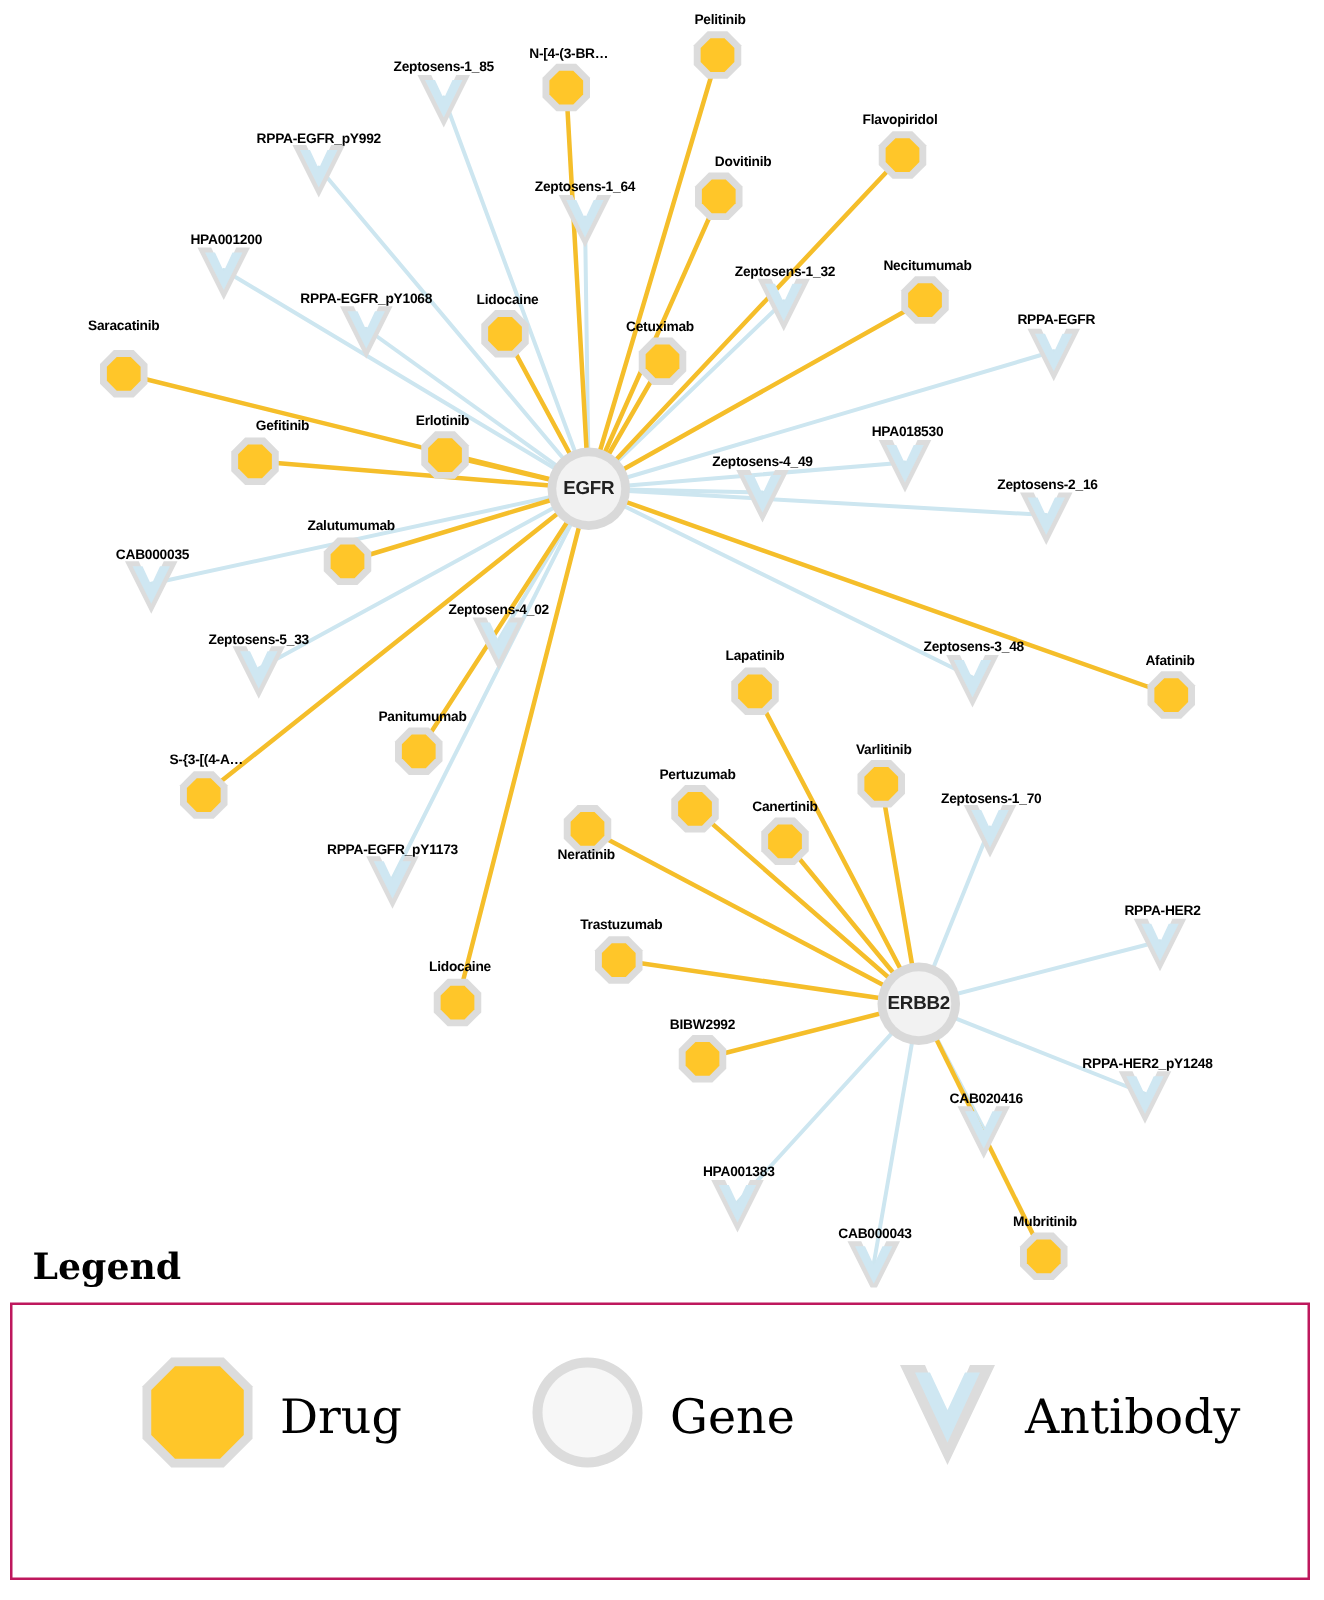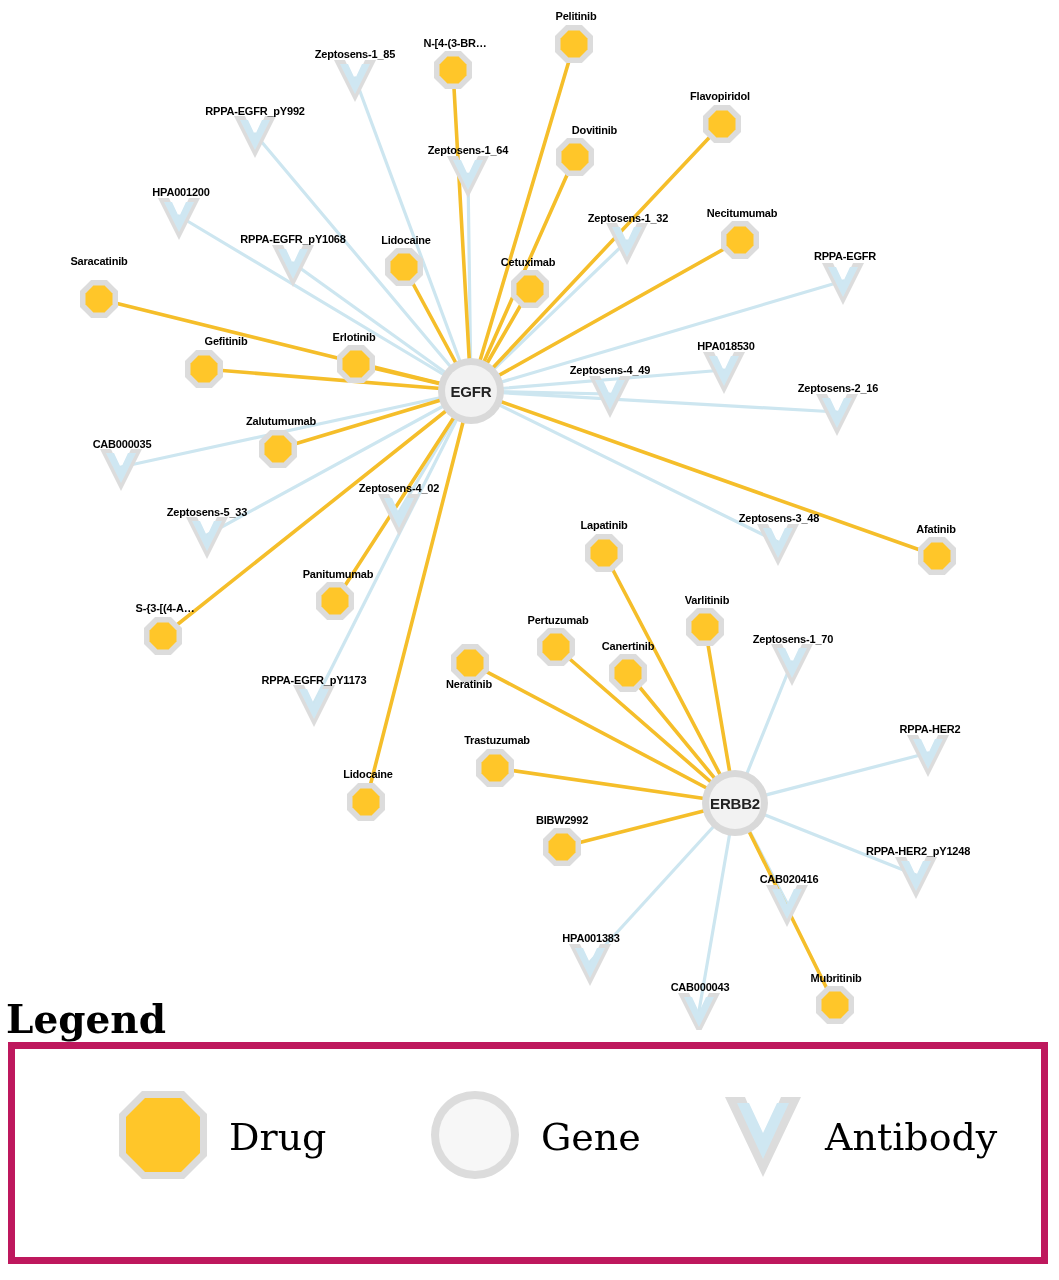--- a/index.html
+++ b/index.html
@@ -43,35 +43,35 @@
   }
   .legend-wrap {
     position: absolute;
     left: 0;
     top: 1030px;
     width: 1059px;
     height: 250px;
   }
   .legend-title {
     position: absolute;
-    left: 6px;
+    left: 26px;
     top: -34px;
     font-family: "DejaVu Serif", serif;
-    font-size: 39px;
+    font-size: 29px;
     font-weight: bold;
     color: #000;
     text-align: center;
   }
   .legend-box {
     position: absolute;
     left: 8px;
     top: 12px;
     width: 1040px;
     height: 222px;
-    border: 7px solid #be185d;
+    border: 2px solid #be185d;
     box-sizing: border-box;
     background: #fff;
   }
   .legend-row1 {
     position: absolute;
     left: 0;
     top: 26px;
     width: 100%;
     height: 110px;
   }

